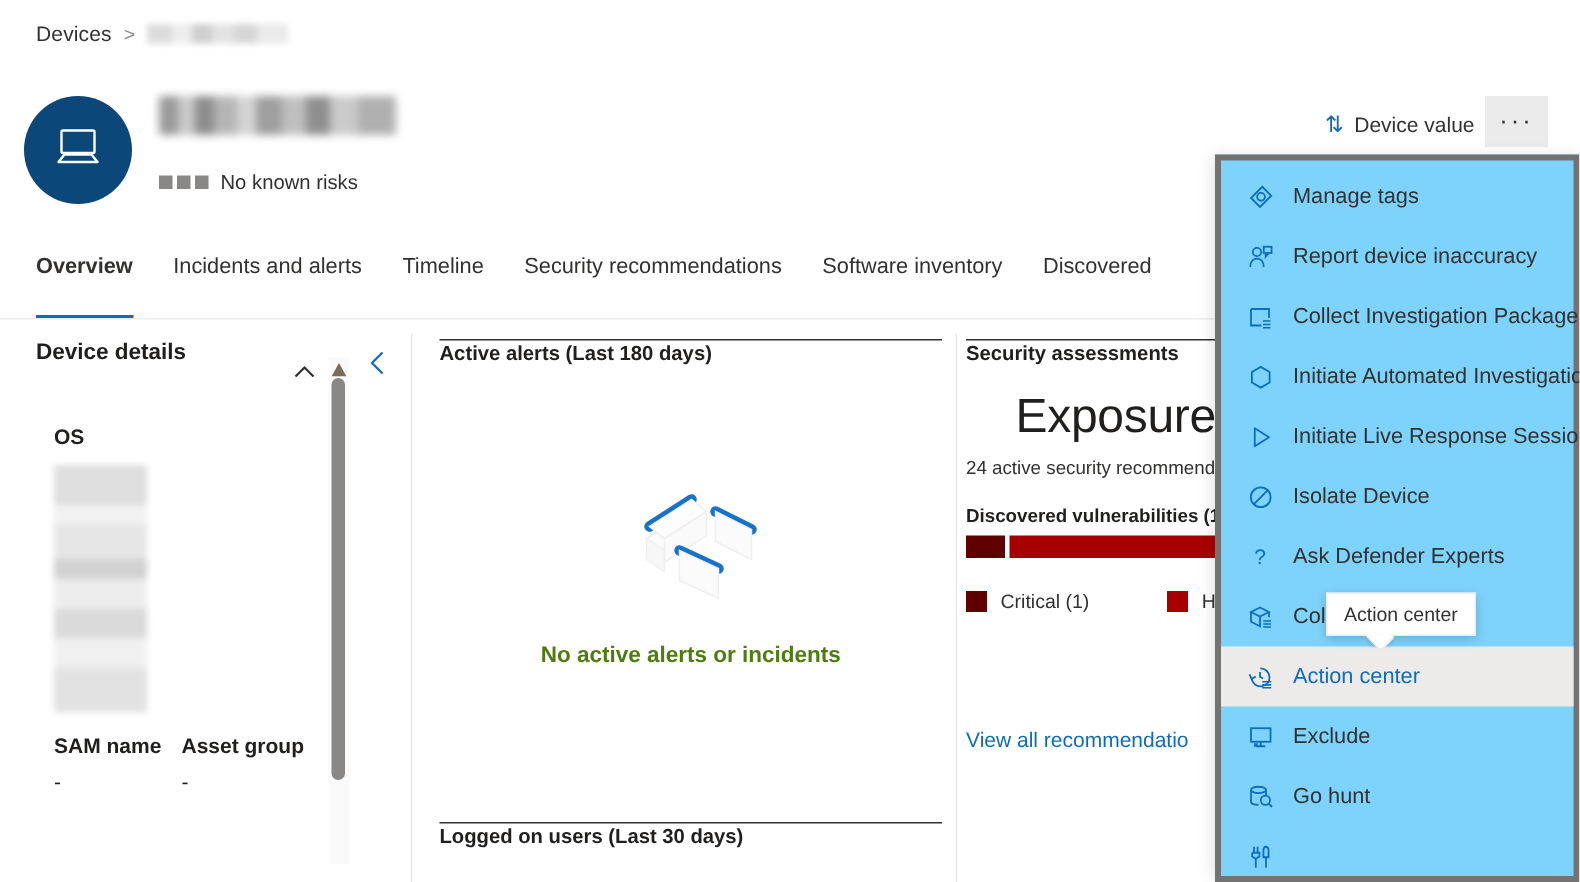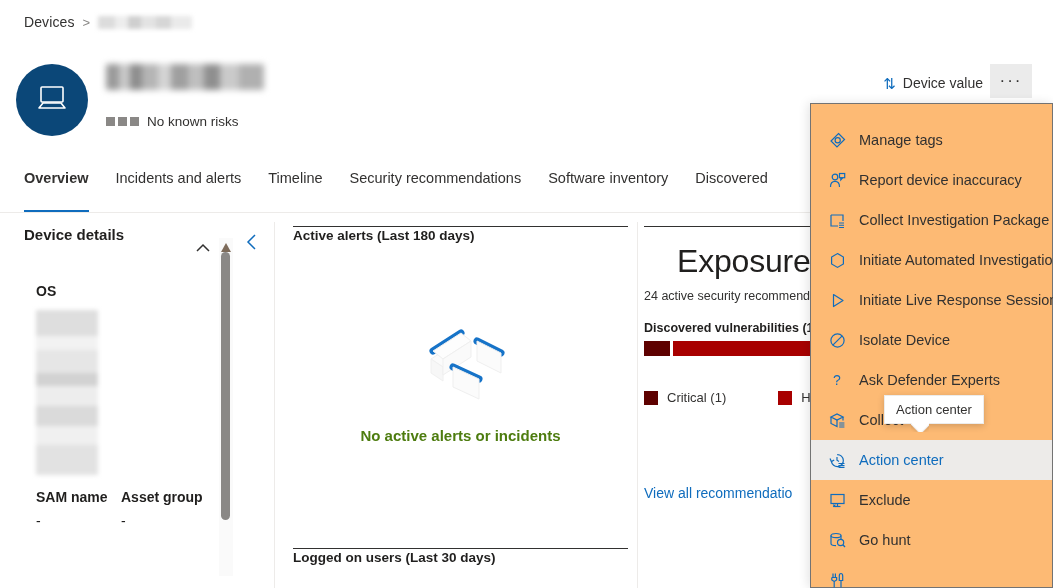--- a/index.html
+++ b/index.html
@@ -68,28 +68,28 @@
   .sect-head { font-size:13.5px; font-weight:bold; color:#201f1e; margin-top:1px; }
   .empty-wrap { position:absolute; left:293px; top:315px; width:335px; text-align:center; }
   .empty-msg { font-size:15px; font-weight:bold; color:#4d7c0f; margin-top:12px; }
 
   
   .right-panel { position:absolute; left:644px; top:226px; width:330px; }
   .exposure-title { font-size:32px; font-weight:normal; color:#201f1e; margin-top:16px; letter-spacing:-0.2px; white-space:nowrap;margin-left:33px; }
   .rec-sub { font-size:12.5px; color:#323130; margin-top:9px; white-space:nowrap; }
   .vuln-label { font-size:12.5px; font-weight:bold; color:#201f1e; margin-top:18px; white-space:nowrap; }
   .vuln-bar { margin-top:6px; height:15px; display:flex; gap:3px; width:330px; }
-  .legend { margin-top:34px; display:flex; gap:52px; align-items:center; }
+  .legend { margin-top:21px; display:flex; gap:52px; align-items:center; }
   .legend-item { display:flex; align-items:center; gap:9px; font-size:13px; color:#323130; white-space:nowrap; }
   .legend-sw { width:14px; height:14px; }
   .viewall { position:absolute; left:644px; top:485px; font-size:14px; color:#0f6cbd; cursor:pointer; white-space:nowrap; }
 
   
-  .ctx-menu { position:absolute; left:810px; top:103px; width:243px; height:485px; background:#fdba74;
-              border:1px solid #737373; box-shadow:-2px 0 10px rgba(0,0,0,.11); padding-top:16px; z-index:40; }
+  .ctx-menu { position:absolute; left:810px; top:103px; width:243px; height:485px; background:#7dd3fc;
+              border:4px solid #737373; box-shadow:-2px 0 10px rgba(0,0,0,.11); padding-top:4px; z-index:40; }
   .ctx-item { height:40px; display:flex; align-items:center; gap:13px; padding-left:17px; cursor:pointer; font-size:14.5px; color:#323130; }
   .ctx-item .ci { width:18px; height:18px; flex:0 0 18px; display:flex; align-items:center; justify-content:center; color:#0f6cbd; }
   .ctx-item.sel { background:#edebe9; }
   .ctx-item.sel .ctx-label { color:#0f6cbd; }
   .ctx-label { white-space:nowrap; }
 
   
   .tooltip { position:absolute; left:884px; top:395px; background:#ffffff; border:1px solid #ececec;
              box-shadow:0 2px 7px rgba(0,0,0,.18); padding:6px 11px; font-size:13px; color:#323130; z-index:60; white-space:nowrap; }
   .tt-arrow { position:absolute; left:26px; bottom:-9px; width:18px; height:9px; overflow:hidden; }
@@ -216,20 +216,21 @@
     <div class="empty-msg">No active alerts or incidents</div>
   </div>
 
   <div class="mid-panel" style="top:548px;">
     <div class="sect-rule"></div>
     <div class="sect-head">Logged on users (Last 30 days)</div>
   </div>
 
   <div class="right-panel">
     <div class="sect-rule"></div>
+    <div class="sect-head">Security assessments</div>
     <div class="exposure-title">Exposure lev</div>
     <div class="rec-sub">24 active security recommendat</div>
     <div class="vuln-label">Discovered vulnerabilities (19</div>
     <div class="vuln-bar">
       <div style="width:26px;background:#5e0100;"></div>
       <div style="flex:1;background:#a80000;"></div>
     </div>
     <div class="legend">
       <div class="legend-item">
         <span class="legend-sw" style="background:#5e0100;"></span>

